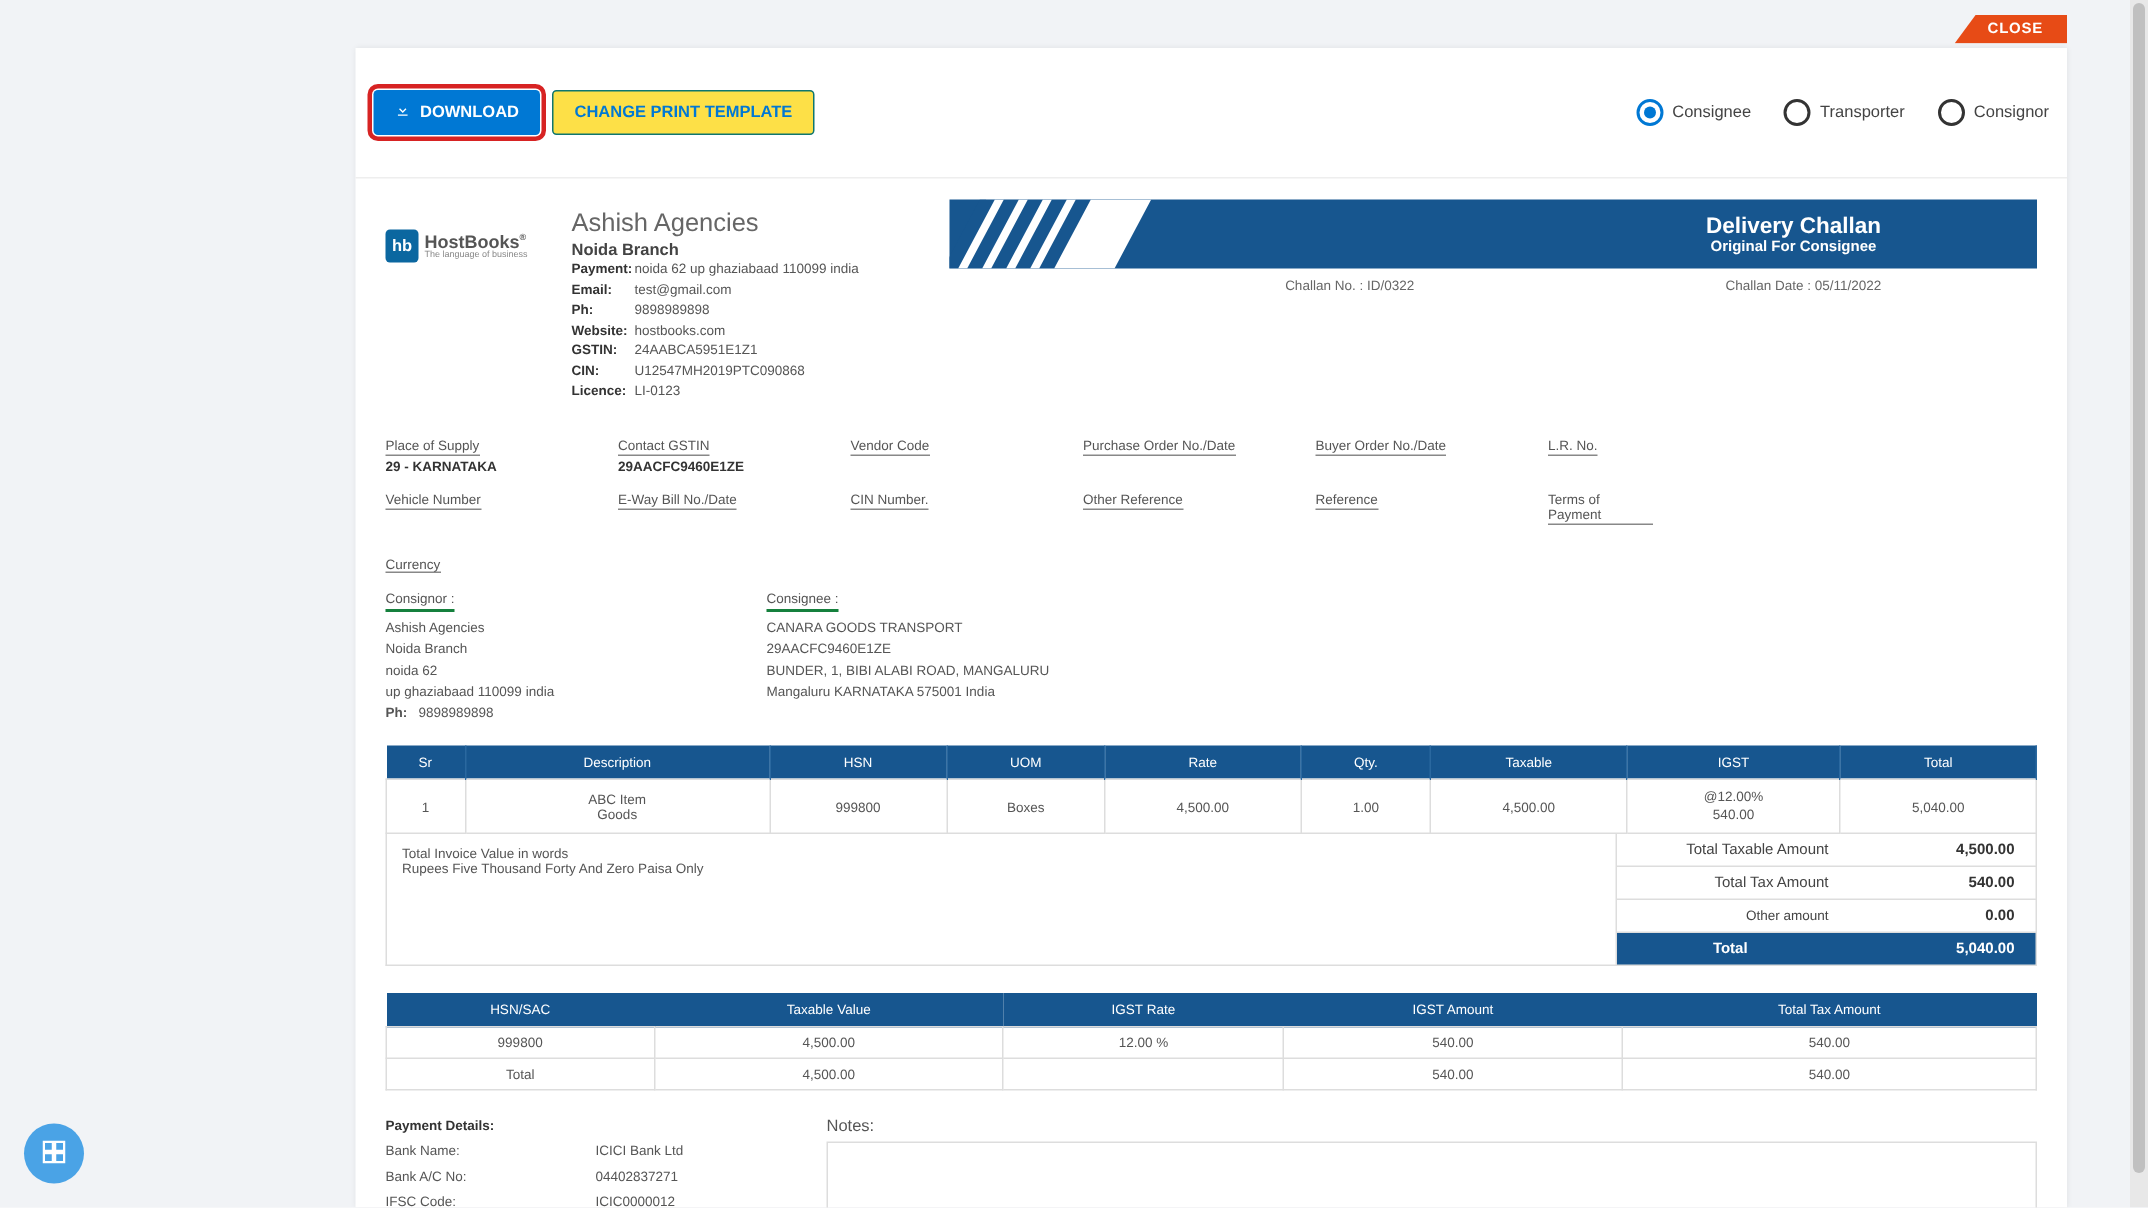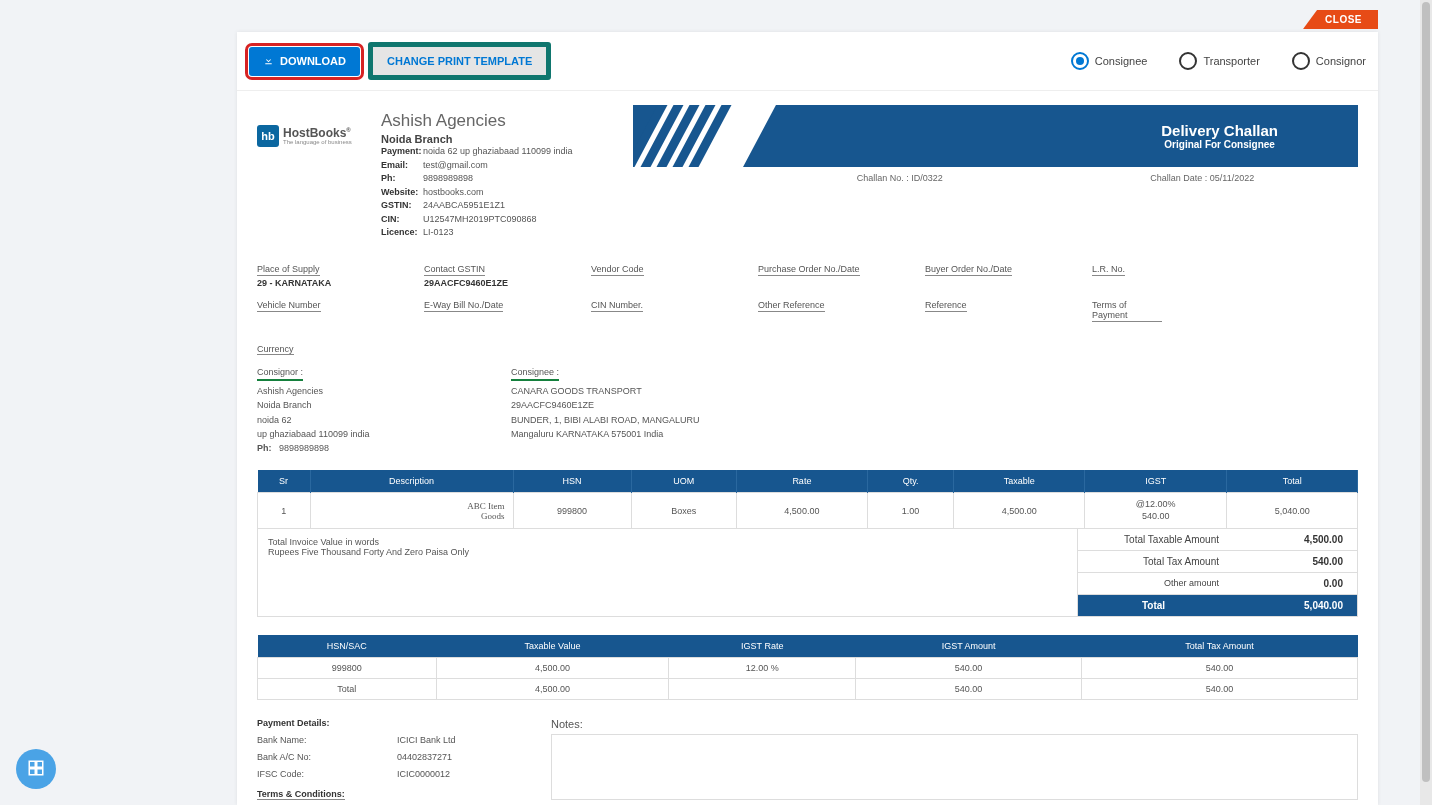--- a/index.html
+++ b/index.html
@@ -1,69 +1,69 @@
 <!DOCTYPE html>
 <html><head>
 <meta charset="utf-8">
 <style>
   html, body { margin:0; padding:0; font-family: Arial, Helvetica, sans-serif; background:#f1f3f6; color:#333; font-size:11px; }
   .page { width:1432px; height:805px; position:relative; overflow:hidden; }
   .scrollbar { position:absolute; right:0; top:0; width:12px; height:100%; background:#e8e8e8; }
   .scrollbar .thumb { position:absolute; left:2px; top:2px; width:8px; height:780px; background:#c0c0c0; border-radius:4px; }
   .close-tab { position:absolute; right:54px; top:10px; background:#e74b16; color:#fff; padding:4px 16px 4px 22px; font-size:10px; font-weight:bold; letter-spacing:.5px; clip-path: polygon(14px 0, 100% 0, 100% 100%, 0 100%); cursor:pointer; }
   .card { position:absolute; left:237px; right:54px; top:32px; bottom:0; background:#fff; box-shadow:0 0 4px rgba(0,0,0,0.08); }
-  .toolbar { display:flex; align-items:center; padding:10px 12px; border-bottom:1px solid #eee; }
+  .toolbar { display:flex; align-items:center; padding:28px 12px; border-bottom:1px solid #eee; }
   .btn { display:inline-flex; align-items:center; gap:6px; border-radius:3px; padding:8px 14px; font-size:11px; font-weight:bold; cursor:pointer; }
   .btn-primary { background:#0078d4; color:#fff; }
-  .btn-outline { border:5px solid #0f766e; color:#0078d4; background:#e5e5e5; margin-left:8px; }
+  .btn-outline { border:1px solid #0f766e; color:#0078d4; background:#fde047; margin-left:8px; }
   .dl-highlight { outline:3px solid #d72323; outline-offset:1px; }
-  .radios { margin-left:auto; display:flex; gap:32px; align-items:center; }
+  .radios { margin-left:auto; display:flex; gap:22px; align-items:center; }
   .radio { display:flex; align-items:center; gap:6px; font-size:11px; color:#444; cursor:pointer; }
   .radio .circ { width:14px; height:14px; border:2px solid #0078d4; border-radius:50%; display:flex; align-items:center; justify-content:center; }
   .radio .circ.gray { border-color:#333; }
   .radio .dot { width:8px; height:8px; background:#0078d4; border-radius:50%; }
 
   .content { padding:14px 20px 0 20px; }
   .header-row { display:flex; gap:12px; }
   .logo-col { flex:0 0 112px; padding-top:20px; }
   .logo { display:flex; align-items:center; gap:4px; }
   .logo-sq { width:22px; height:22px; background:#0b67a0; color:#fff; font-weight:bold; font-size:11px; display:flex; align-items:center; justify-content:center; border-radius:3px; }
   .logo-text { font-size:12px; font-weight:bold; color:#555; line-height:1; }
   .logo-sub { font-size:6px; color:#888; }
   .info-col { flex:0 0 240px; }
   .agency-name { font-size:17px; color:#666; margin-bottom:2px; margin-top:6px; }
   .branch { font-size:11px; font-weight:bold; color:#444; }
   .info-line { display:flex; font-size:9px; color:#555; line-height:1.5; }
   .info-line b { color:#333; width:42px; flex:0 0 42px; }
   .banner-col { flex:1; }
   .banner { position:relative; }
-  .banner-strip { height:62px; background:#17568f; display:flex; align-items:center; justify-content:end; padding-right:80px; position:relative; overflow:hidden; }
+  .banner-strip { height:46px; background:#17568f; display:flex; align-items:center; justify-content:end; padding-right:104px; position:relative; overflow:hidden; }
   .banner-strip::before { content:""; position:absolute; left:0; top:0; bottom:0; width:110px; background:#fff; transform:skewX(-28deg); transform-origin:left bottom; }
   .stripes { position:absolute; left:8px; top:0; bottom:0; display:flex; gap:6px; }
   .stripes span { width:10px; height:100%; background:#17568f; transform:skewX(-28deg); }
   .banner-title { color:#fff; text-align:center; font-size:15px; font-weight:bold; z-index:1; }
   .banner-sub { display:block; font-size:10px; font-weight:bold; }
   .banner-meta { display:flex; justify-content:space-around; font-size:9px; color:#666; padding:6px 0 0 120px; }
 
-  .field-grid { margin-top:24px; display:grid; grid-template-columns: 155px 155px 155px 155px 155px 70px; gap:12px 12px; }
+  .field-grid { margin-top:24px; display:grid; grid-template-columns: 155px 155px 155px 155px 155px 70px; gap:12px 0; }
   .field { font-size:9px; }
   .field .lbl { border-bottom:1px solid #888; display:inline-block; color:#555; padding-bottom:1px; margin-bottom:2px; }
   .field .val { font-size:9px; color:#333; font-weight:bold; }
   .currency-row { margin-top:18px; }
   .currency-head { font-size:9px; border-bottom:1px solid #888; display:inline-block; color:#555; }
   .currency-val { font-size:11px; font-weight:bold; color:#444; margin-top:3px; }
 
   .parties { display:flex; gap:24px; margin-top:10px; }
   .party { flex:0 0 230px; font-size:9px; color:#555; line-height:1.6; }
   .party .pt { border-bottom:2px solid #15803d; display:inline-block; margin-bottom:3px; }
 
   table.items { width:100%; border-collapse:collapse; margin-top:14px; font-size:9px; }
   table.items th { background:#17568f; color:#fff; padding:6px; font-weight:normal; border-right:1px solid #2a689f; }
   table.items td { border:1px solid #ddd; padding:6px 8px; text-align:center; color:#555; }
-  table.items td:nth-child(2){ text-align:right;font-family:Liberation Serif, serif; }
+  table.items td:nth-child(2){ text-align:center; }
   .igst-cell { line-height:1.3; }
 
   .totals-row { display:flex; margin-top:0; }
   .left-box { flex:1; border:1px solid #ddd; border-top:none; padding:8px 10px; font-size:9px; color:#555; }
   .left-box .il { margin-bottom:4px; color:#333; }
   .right-box { width:280px; font-size:10px; }
   .tr-line { display:flex; border:1px solid #ddd; border-top:none; border-left:none; }
   .tr-line .lbl { flex:1; text-align:right; padding:5px 10px; color:#444; }
   .tr-line .val { width:100px; text-align:right; padding:5px 14px; font-weight:bold; }
   .tr-total { background:#17568f; color:#fff; font-weight:bold; }

